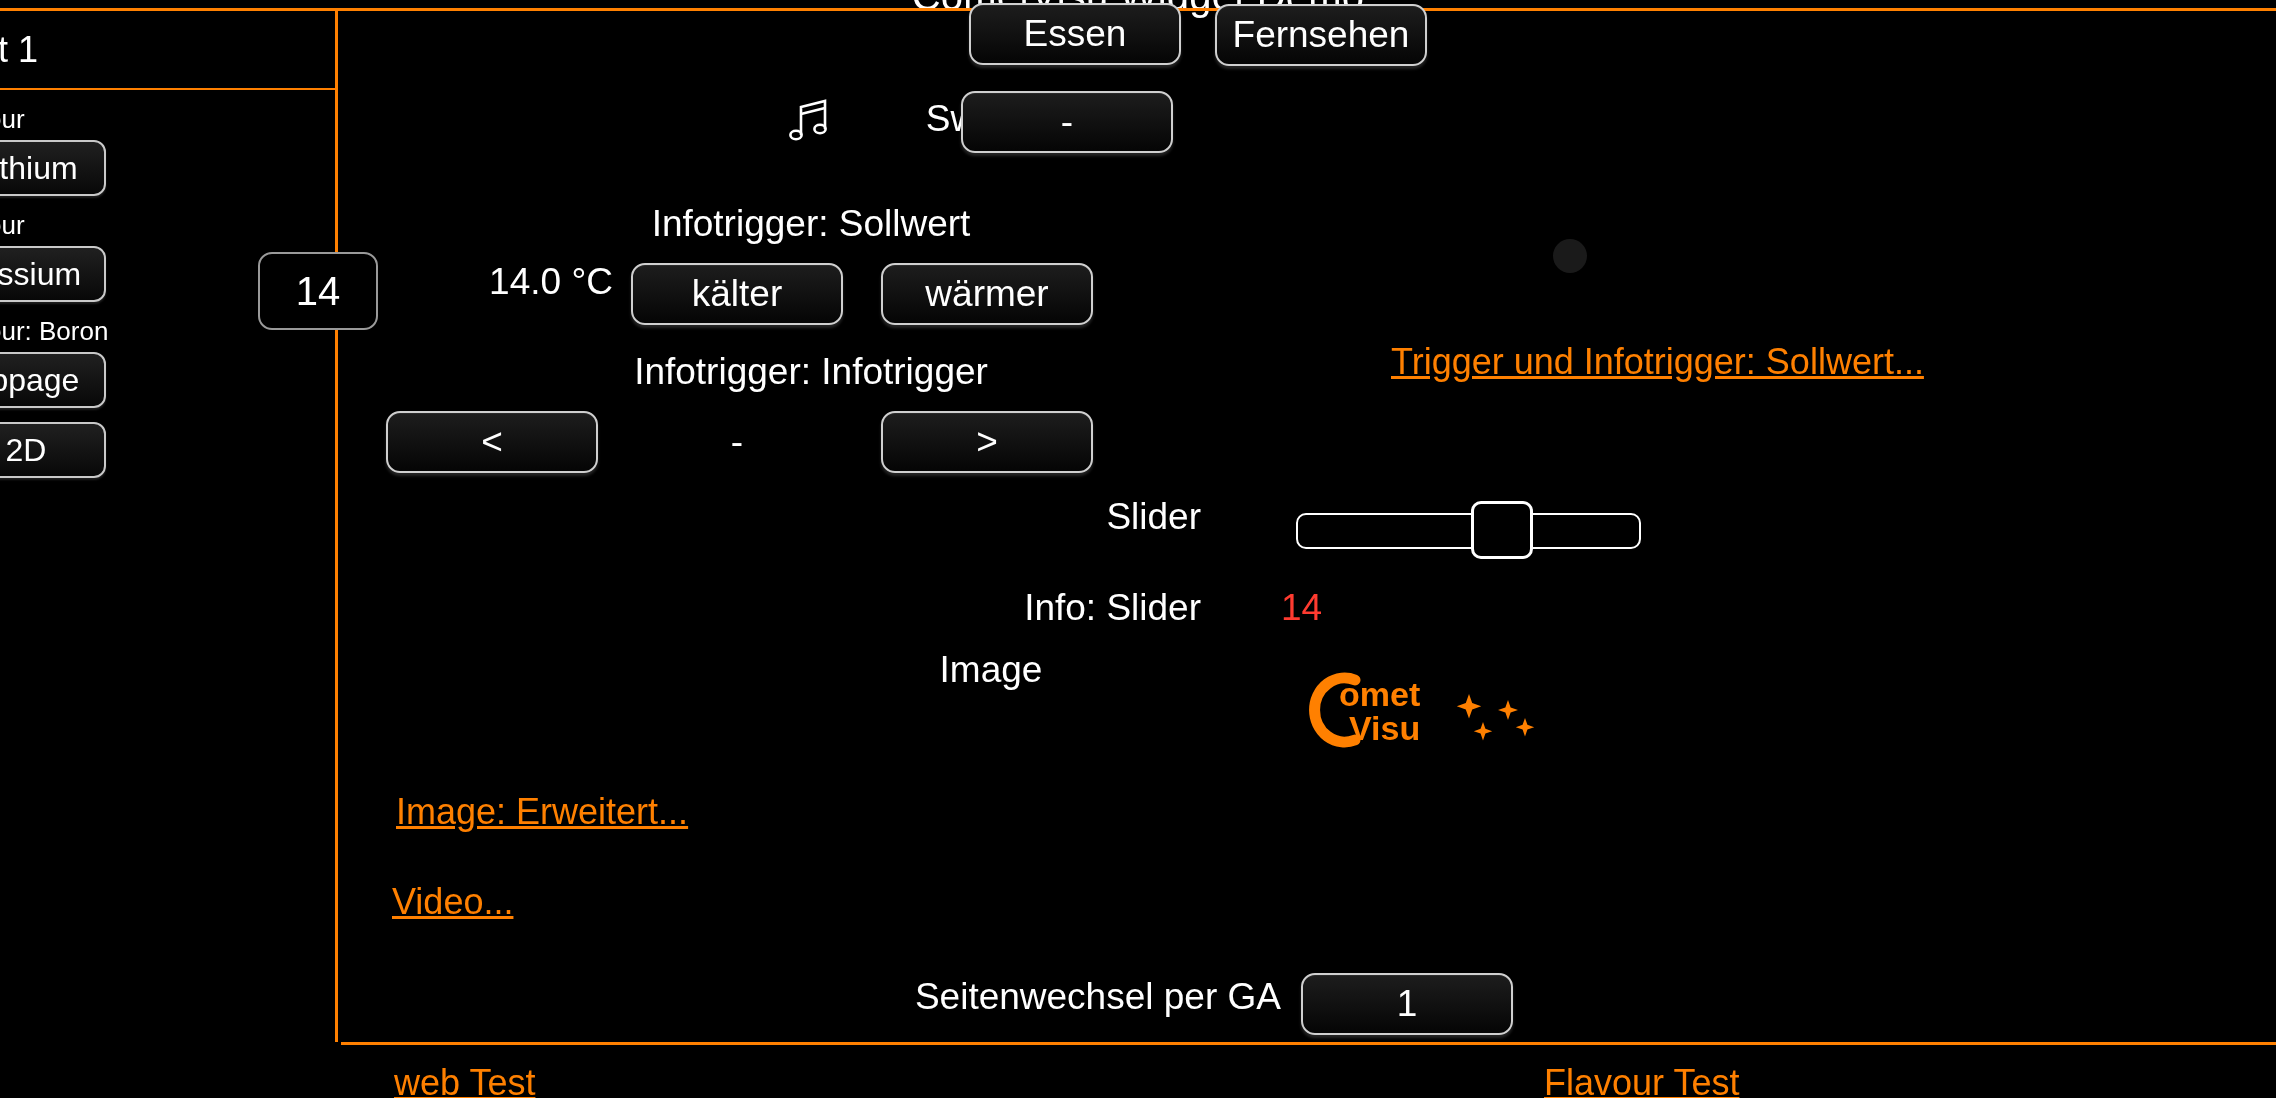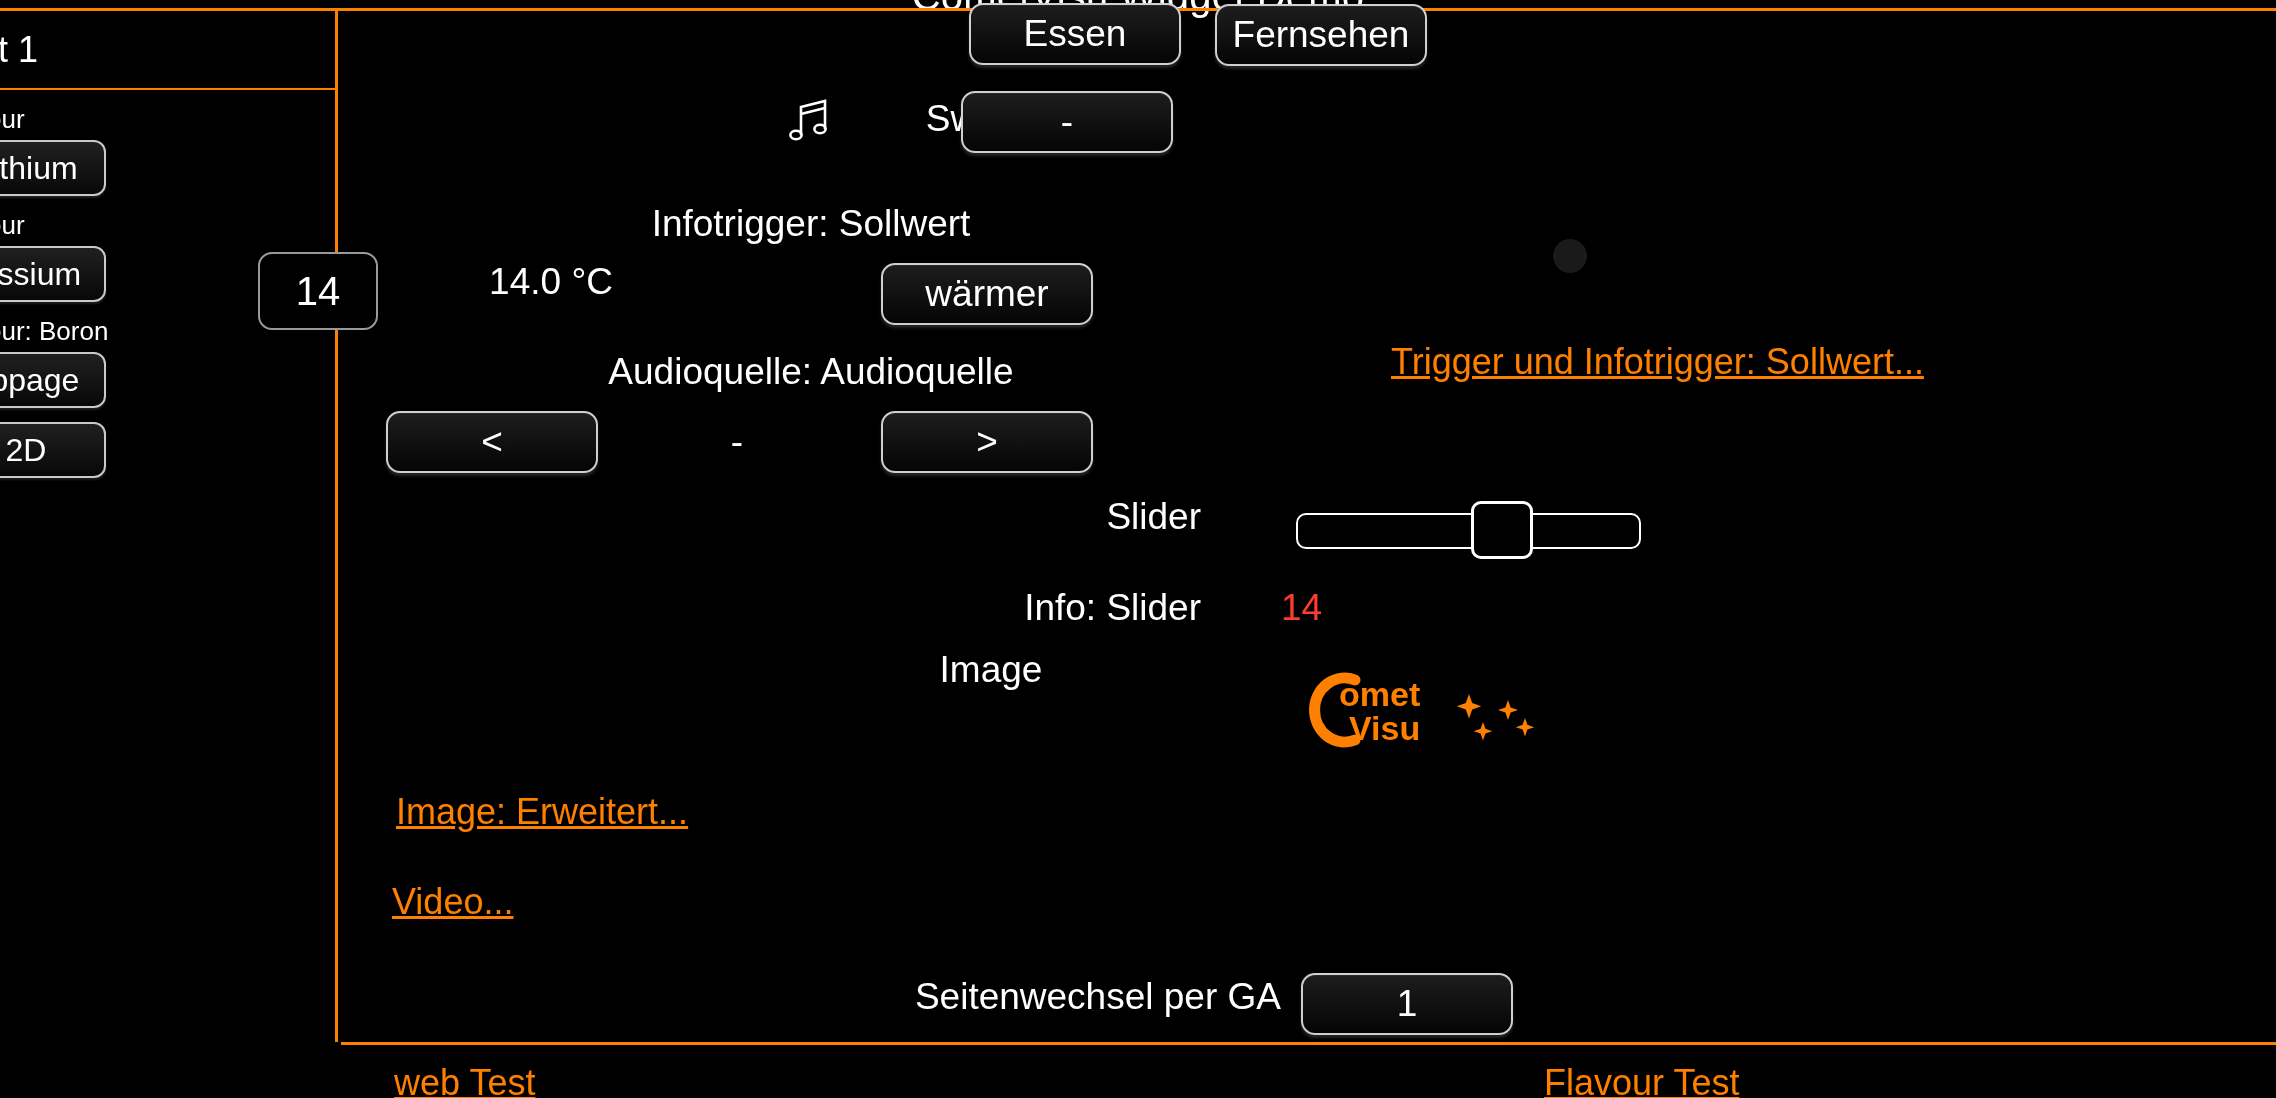--- a/index.html
+++ b/index.html
@@ -217,23 +217,24 @@
       </svg>
     </span>
     <span class="lbl" id="switch-icon-label">Switch Icon</span>
   </div>
   <div class="btn" id="btn-switch-icon">-</div>
 
   <div class="lbl-center" id="lbl-sollwert">Infotrigger: Sollwert</div>
   <div class="row" id="row-temp">
     <span id="temp-value">14.0 °C</span>
   </div>
+  <div class="btn" id="btn-kaelter">kälter</div>
   <div class="btn" id="btn-waermer">wärmer</div>
 
-  <div class="lbl-center" id="lbl-audioquelle">Audioquelle: Audioquelle</div>
+  <div class="lbl-center" id="lbl-audioquelle">Infotrigger: Infotrigger</div>
   <div class="btn" id="btn-prev">&lt;</div>
   <div id="audio-value">-</div>
   <div class="btn" id="btn-next">&gt;</div>
 
   <div class="lbl" id="lbl-slider">Slider</div>
   <div id="slider-widget">
     <div id="slider-track"></div>
     <div id="slider-handle" style="left: 175px;"></div>
   </div>
 

